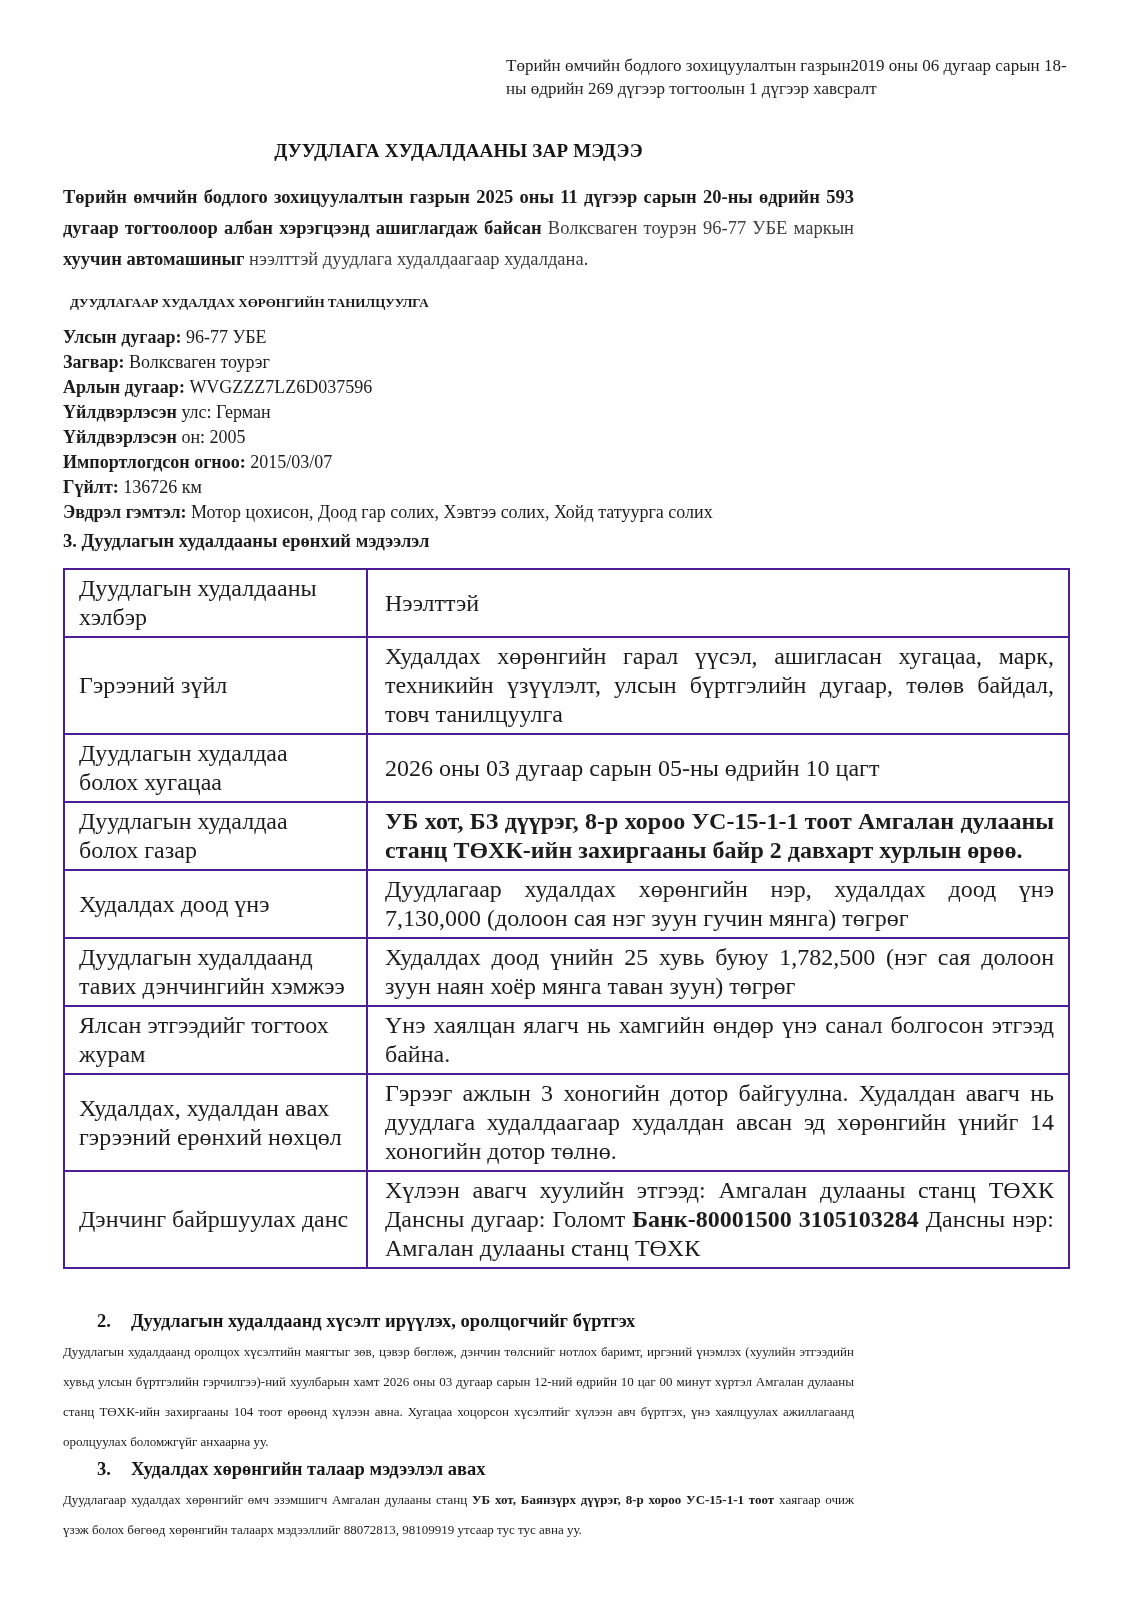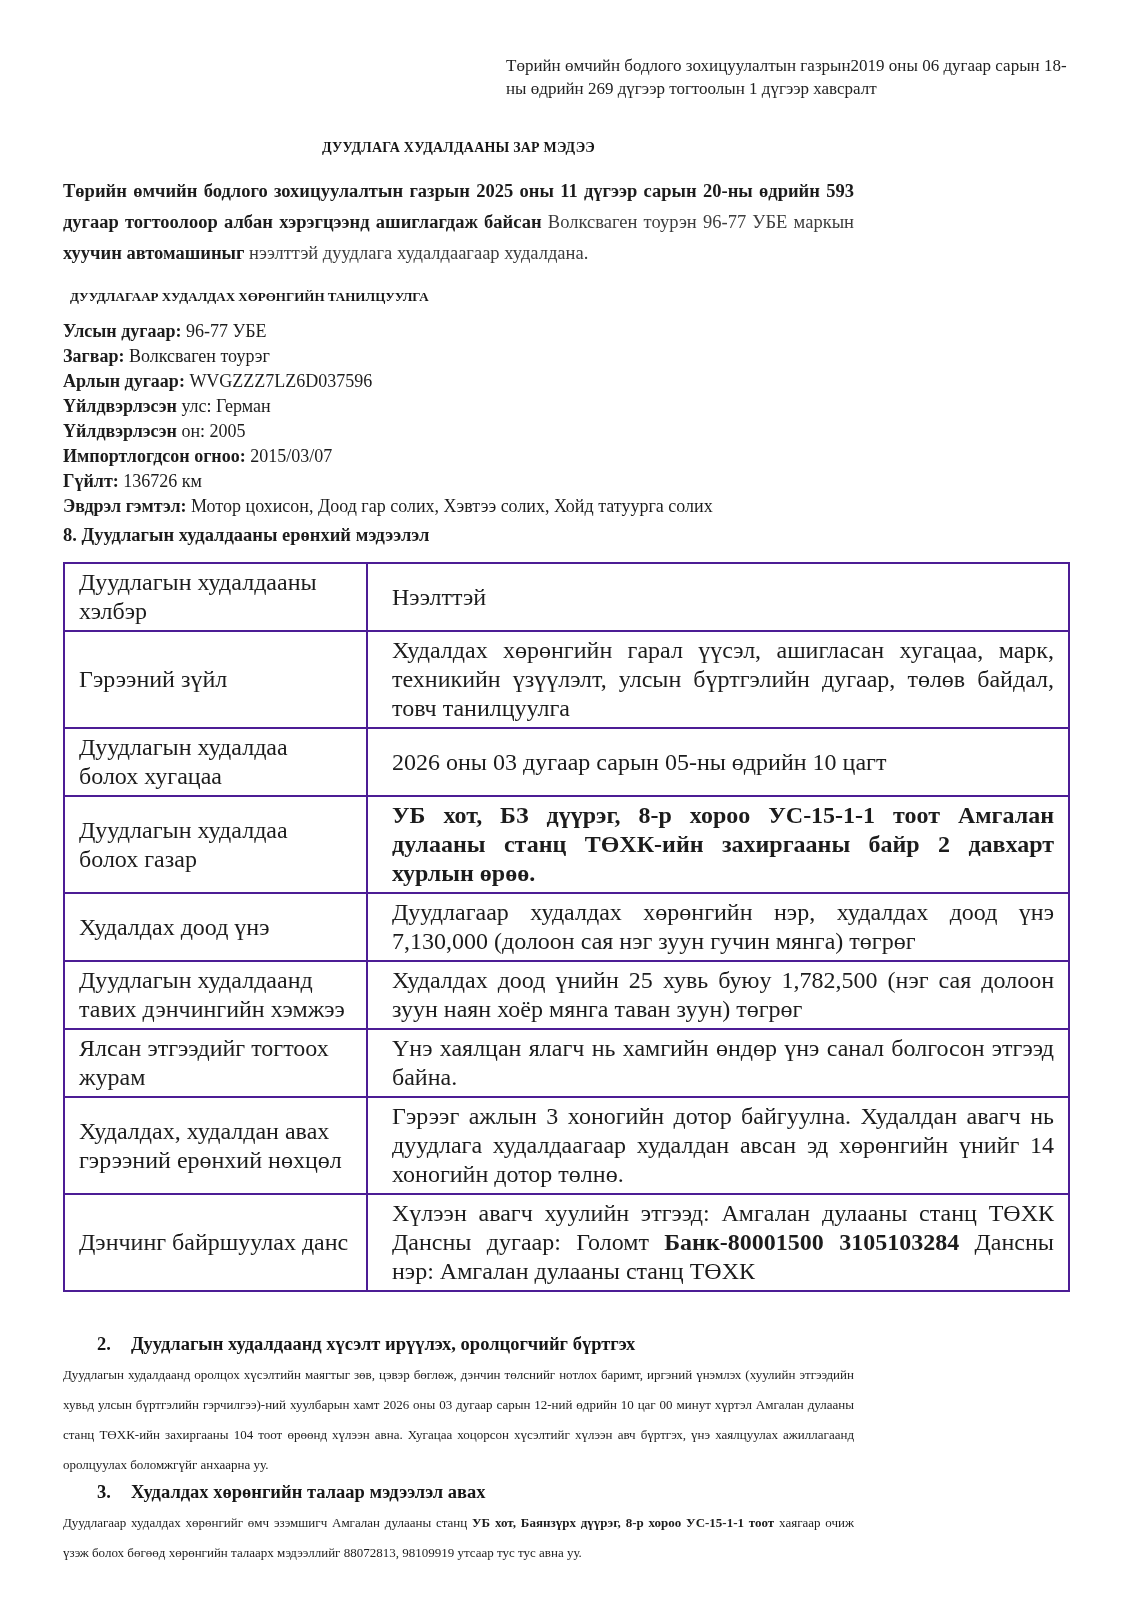--- a/index.html
+++ b/index.html
@@ -18,21 +18,21 @@
   .header-note {
     margin-left: 443px;
     width: 562px;
     font-size: 17px;
     line-height: 23px;
     color: #222222;
   }
   .title {
     margin-top: 40px;
     text-align: center;
-    font-size: 14px;
+    font-size: 19px;
     font-weight: bold;
     letter-spacing: 0.2px;
     color: #161616;
   }
   .intro {
     margin-top: 20px;
     font-size: 18.5px;
     line-height: 31px;
     text-align: justify;
   }
@@ -66,21 +66,21 @@
   table.auction col.c1 { width: 303px; }
   table.auction col.c2 { width: 702px; }
   table.auction td {
     border: 2px solid #4c1d95;
     font-size: 24px;
     line-height: 29px;
     vertical-align: middle;
     padding: 4px 14px;
   }
   table.auction td.lbl { padding-left: 14px; }
-  table.auction td.val { text-align: justify; padding-left: 24px; }
+  table.auction td.val { text-align: justify; padding-left: 17px; }
   table.auction tr:nth-child(1) { height: 40px; }
   table.auction tr:nth-child(2) { height: 62px; }
   table.auction tr:nth-child(3) { height: 64px; }
   table.auction tr:nth-child(4) { height: 66px; }
   table.auction tr:nth-child(5) { height: 60px; }
   table.auction tr:nth-child(6) { height: 64px; }
   table.auction tr:nth-child(7) { height: 62px; }
   table.auction tr:nth-child(8) { height: 62px; }
   table.auction tr:nth-child(9) { height: 88px; }
   .s-heading {
@@ -116,21 +116,21 @@
     <div class="spec-line"><span class="b">Улсын дугаар:</span><span> 96-77 УБЕ</span></div>
     <div class="spec-line"><span class="b">Загвар:</span><span> Волксваген тоурэг</span></div>
     <div class="spec-line"><span class="b">Арлын дугаар:</span><span> WVGZZZ7LZ6D037596</span></div>
     <div class="spec-line"><span class="b">Үйлдвэрлэсэн</span><span> улс: Герман</span></div>
     <div class="spec-line"><span class="b">Үйлдвэрлэсэн</span><span> он: 2005</span></div>
     <div class="spec-line"><span class="b">Импортлогдсон огноо:</span><span> 2015/03/07</span></div>
     <div class="spec-line"><span class="b">Гүйлт:</span><span> 136726 км</span></div>
     <div class="spec-line"><span class="b">Эвдрэл гэмтэл:</span><span> Мотор цохисон, Доод гар солих, Хэвтээ солих, Хойд татуурга солих</span></div>
   </div>
 
-  <h2 class="tbl-heading">8. Дуудлагын худалдааны ерөнхий мэдээлэл</h2>
+  <h2 class="tbl-heading">3. Дуудлагын худалдааны ерөнхий мэдээлэл</h2>
 
   <table class="auction">
     <colgroup>
         <col class="c1">
         <col class="c2">
       </colgroup>
     <tbody>
       <tr>
         <td class="lbl">Дуудлагын худалдааны хэлбэр</td>
         <td class="val">Нээлттэй</td>

